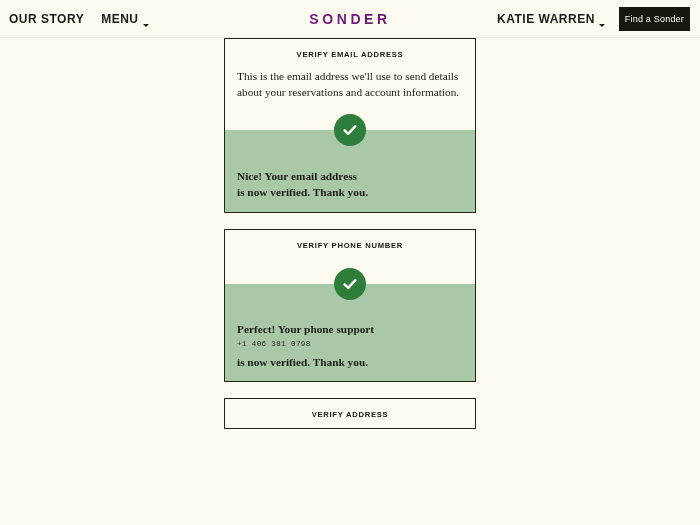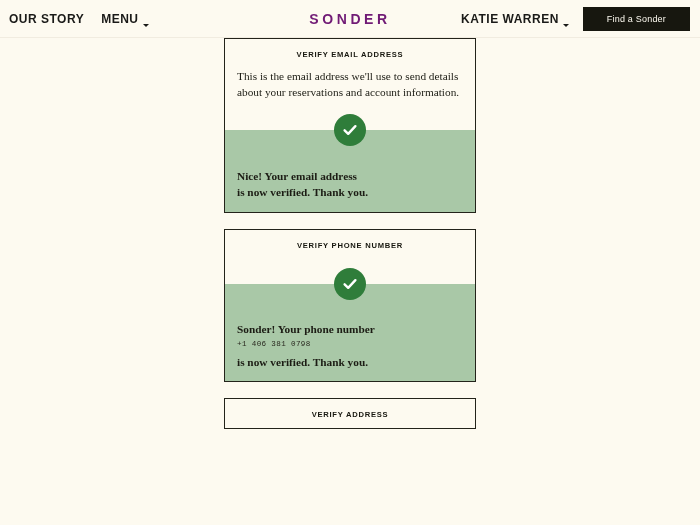--- a/index.html
+++ b/index.html
@@ -68,21 +68,21 @@
     margin-left: auto;
     display: flex;
     align-items: center;
     gap: 14px;
     z-index: 2;
   }
   .btn-dark {
     background: #17170f;
     color: #fdfaf0;
     font-size: 9px;
-    padding: 7px 24px;
+    padding: 7px 6px;
     cursor: pointer;
     white-space: nowrap;
     letter-spacing: 0.2px;
   }
 
   
   .cards {
     width: 252px;
     margin: 0 auto;
     padding-top: 0px;
@@ -208,21 +208,21 @@
     <div class="spacer-top" style="height:25px;"></div>
     <div class="green-panel">
       <div class="check-wrap" style="top:-16px;">
         <div class="check-circle">
           <svg width="18" height="18" viewBox="0 0 18 18" aria-hidden="true">
             <path d="M3.6 9.3 L7.2 12.8 L14.4 5.2" fill="none" stroke="#ffffff" stroke-width="2.4" stroke-linecap="round" stroke-linejoin="round"></path>
           </svg>
         </div>
       </div>
       <div class="spacer-green-top" style="height:37px;"></div>
-      <div class="confirm-line">Sonder! Your phone number</div>
+      <div class="confirm-line">Perfect! Your phone support</div>
       <div class="mono-value">+1 406 381 0798</div>
       <div class="confirm-line">is now verified. Thank you.</div>
     </div>
   </div>
 
   <div class="card">
     <div class="card-title">VERIFY ADDRESS</div>
 
   </div>
 

